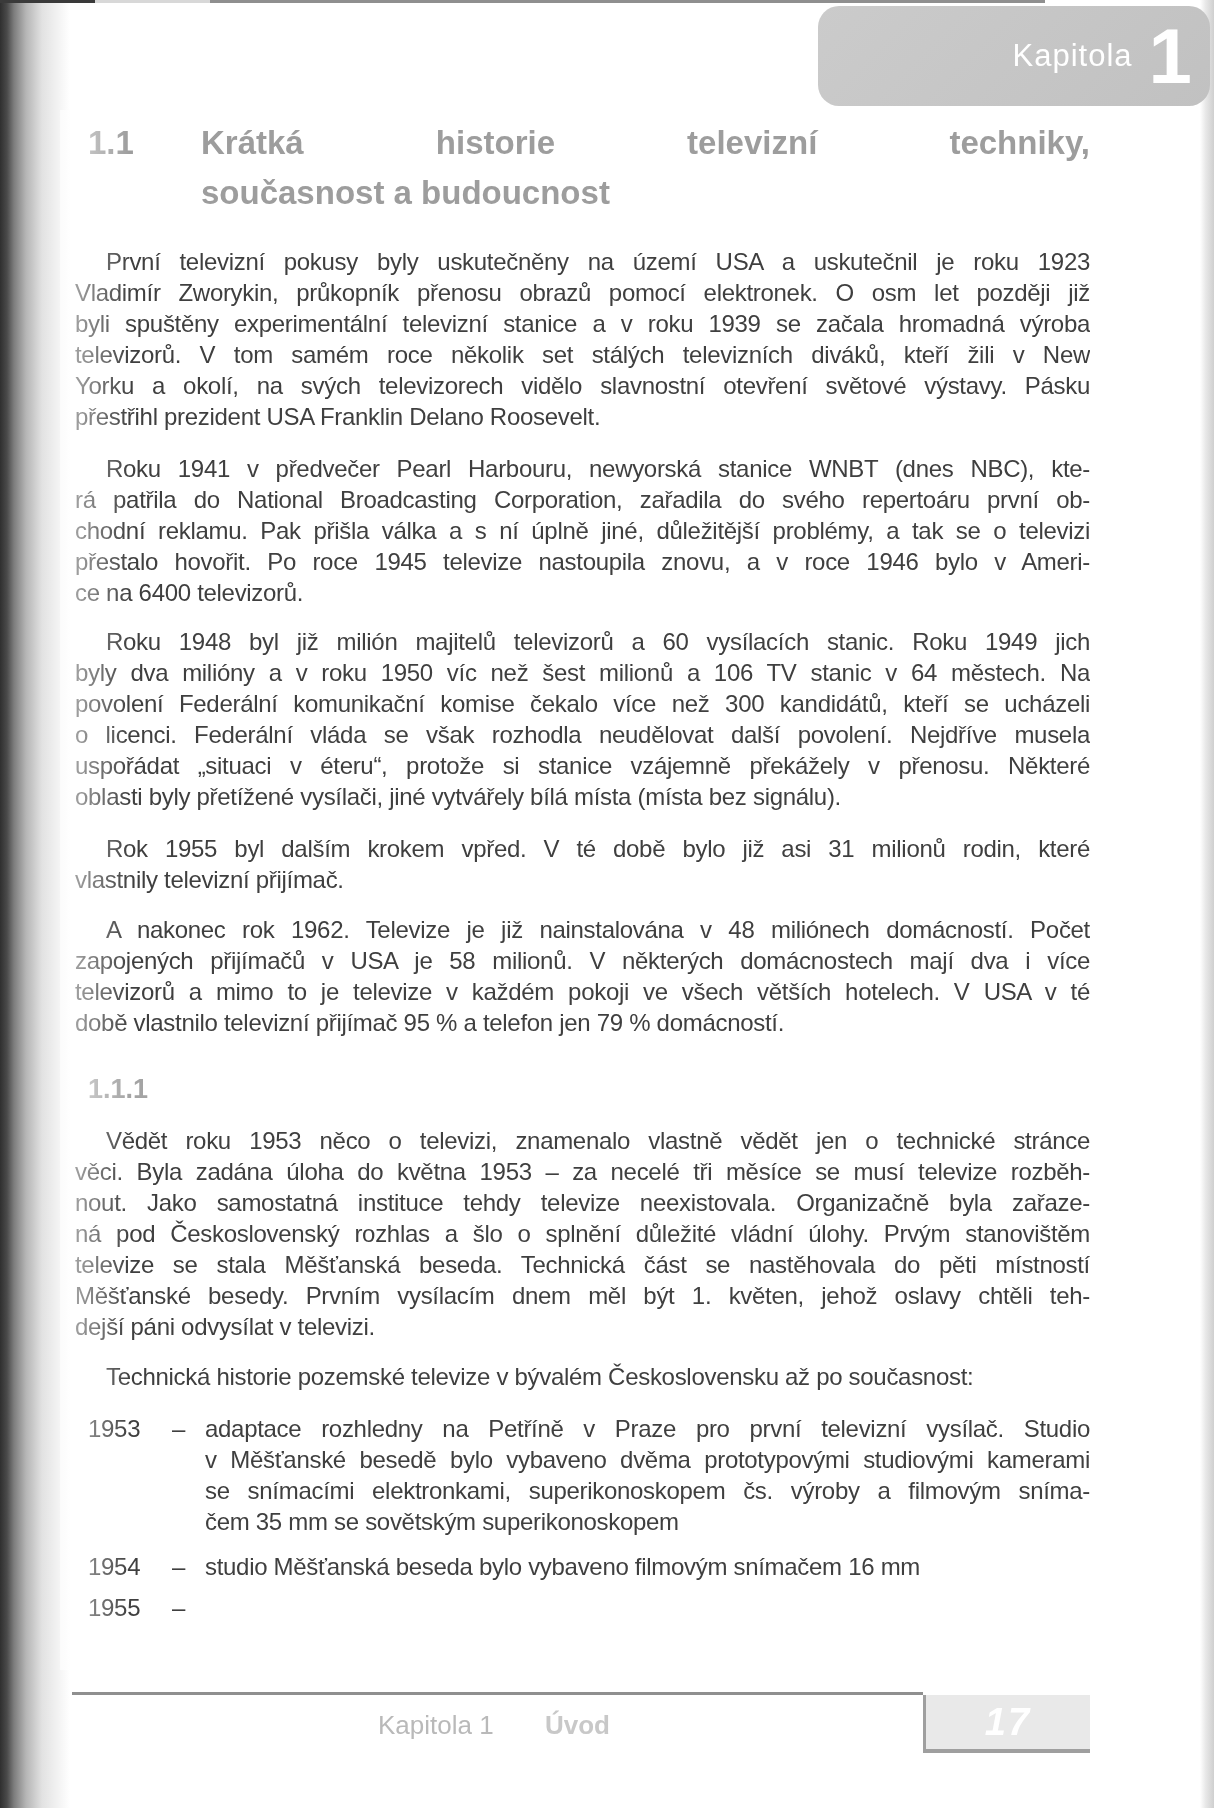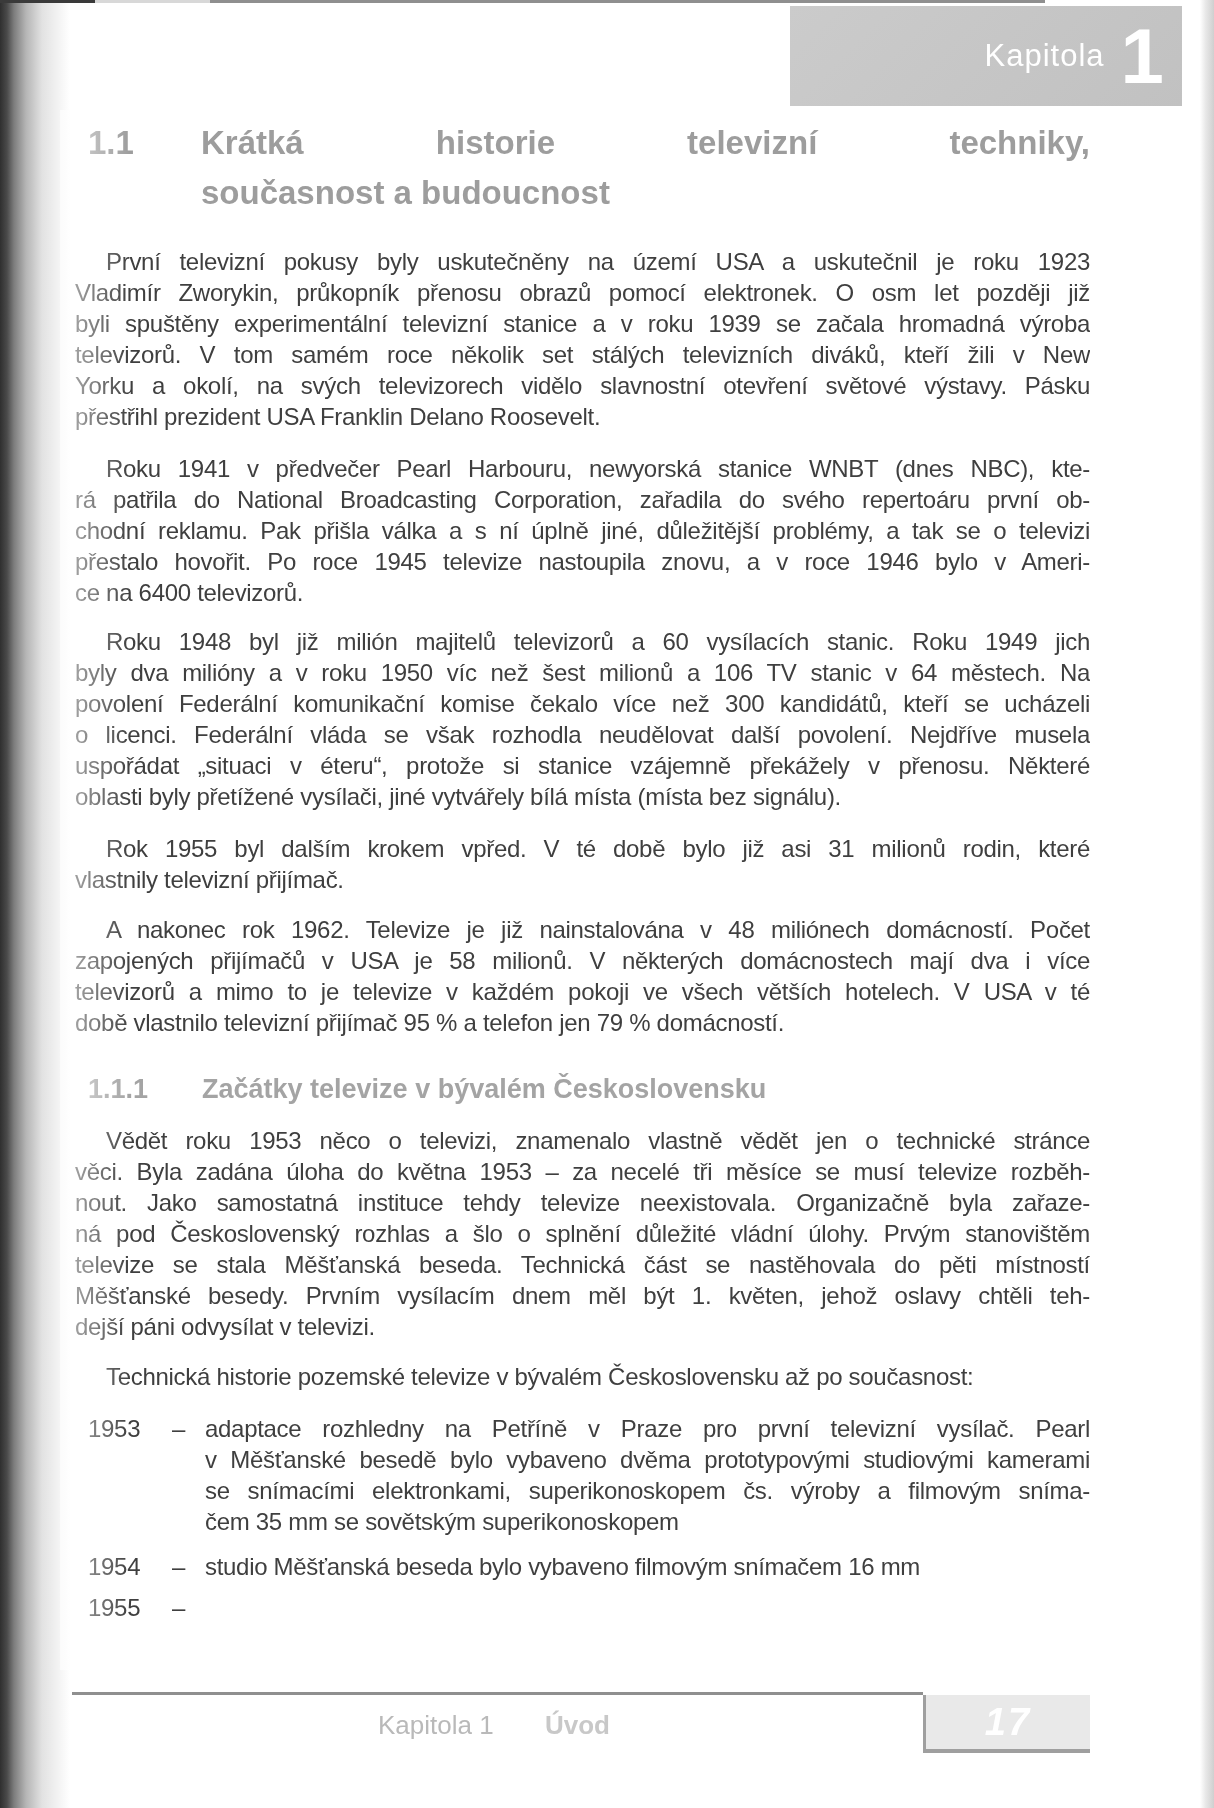--- a/index.html
+++ b/index.html
@@ -24,24 +24,24 @@
     background:linear-gradient(to right,#3a3a3a 0 95px,#d8d8d8 95px 210px,#8f8f8f 210px 100%);
   }
   .left-fade {
     position:absolute; left:60px; top:110px; width:70px; height:1560px;
     background:linear-gradient(to right,rgba(255,255,255,0.65),rgba(255,255,255,0));
     z-index:5; pointer-events:none;
   }
 
   
   .chapter-tab {
-    position:absolute; left:790px; top:6px; width:392px; height:100px;
+    position:absolute; left:818px; top:6px; width:392px; height:100px;
     background:linear-gradient(135deg,#cbcbcb,#c1c1c1);
     display:flex; align-items:center; justify-content:flex-end;
-    padding-right:18px; box-sizing:border-box;
+    padding-right:18px; box-sizing:border-box;border-radius:21px;
   }
   .chapter-tab-label { color:#ffffff; font-size:31px; letter-spacing:1px; margin-right:16px; }
   .chapter-tab-number { color:#ffffff; font-size:78px; font-weight:bold; line-height:78px; }
 
   
   .content { position:absolute; left:75px; top:0; width:1015px; }
 
   .section-heading { display:flex; margin-top:118px; color:#9d9d9d; font-weight:bold; font-size:33px; line-height:50px; }
   .section-number { width:126px; padding-left:13px; box-sizing:border-box; flex:none; }
   .section-title { flex:1; }
@@ -134,41 +134,40 @@
     </div>
   <div class="para p5 indent-first">
       <div class="tline">A nakonec rok 1962. Televize je již nainstalována v 48 miliónech domácností. Počet</div>
       <div class="tline">zapojených přijímačů v USA je 58 milionů. V některých domácnostech mají dva i více</div>
       <div class="tline">televizorů a mimo to je televize v každém pokoji ve všech větších hotelech. V USA v té</div>
       <div class="tline tline-last">době vlastnilo televizní přijímač 95 % a telefon jen 79 % domácností.</div>
     </div>
 
   <div class="subsection-heading">
     <div class="subsection-number">1.1.1</div>
-    <div class="subsection-title">Začátky televize v bývalém Československu</div>
   </div>
 
   <div class="para p6 indent-first">
       <div class="tline">Vědět roku 1953 něco o televizi, znamenalo vlastně vědět jen o technické stránce</div>
       <div class="tline">věci. Byla zadána úloha do května 1953 – za necelé tři měsíce se musí televize rozběh-</div>
       <div class="tline">nout. Jako samostatná instituce tehdy televize neexistovala. Organizačně byla zařaze-</div>
       <div class="tline">ná pod Československý rozhlas a šlo o splnění důležité vládní úlohy. Prvým stanovištěm</div>
       <div class="tline">televize se stala Měšťanská beseda. Technická část se nastěhovala do pěti místností</div>
       <div class="tline">Měšťanské besedy. Prvním vysílacím dnem měl být 1. květen, jehož oslavy chtěli teh-</div>
       <div class="tline tline-last">dejší páni odvysílat v televizi.</div>
     </div>
   <div class="para p7 indent-first">
       <div class="tline tline-last">Technická historie pozemské televize v bývalém Československu až po současnost:</div>
     </div>
 
   <div class="tl-item tl-1953">
     <span class="tl-year">1953</span>
     <span class="tl-dash">–</span>
     <div class="tl-text">
-        <div class="tline">adaptace rozhledny na Petříně v Praze pro první televizní vysílač. Pearl</div>
+        <div class="tline">adaptace rozhledny na Petříně v Praze pro první televizní vysílač. Studio</div>
         <div class="tline">v Měšťanské besedě bylo vybaveno dvěma prototypovými studiovými kamerami</div>
         <div class="tline">se snímacími elektronkami, superikonoskopem čs. výroby a filmovým sníma-</div>
         <div class="tline tline-last">čem 35 mm se sovětským superikonoskopem</div>
       </div>
   </div>
   <div class="tl-item tl-1954">
     <span class="tl-year">1954</span>
     <span class="tl-dash">–</span>
     <div class="tl-text">
         <div class="tline tline-last">studio Měšťanská beseda bylo vybaveno filmovým snímačem 16 mm</div>

